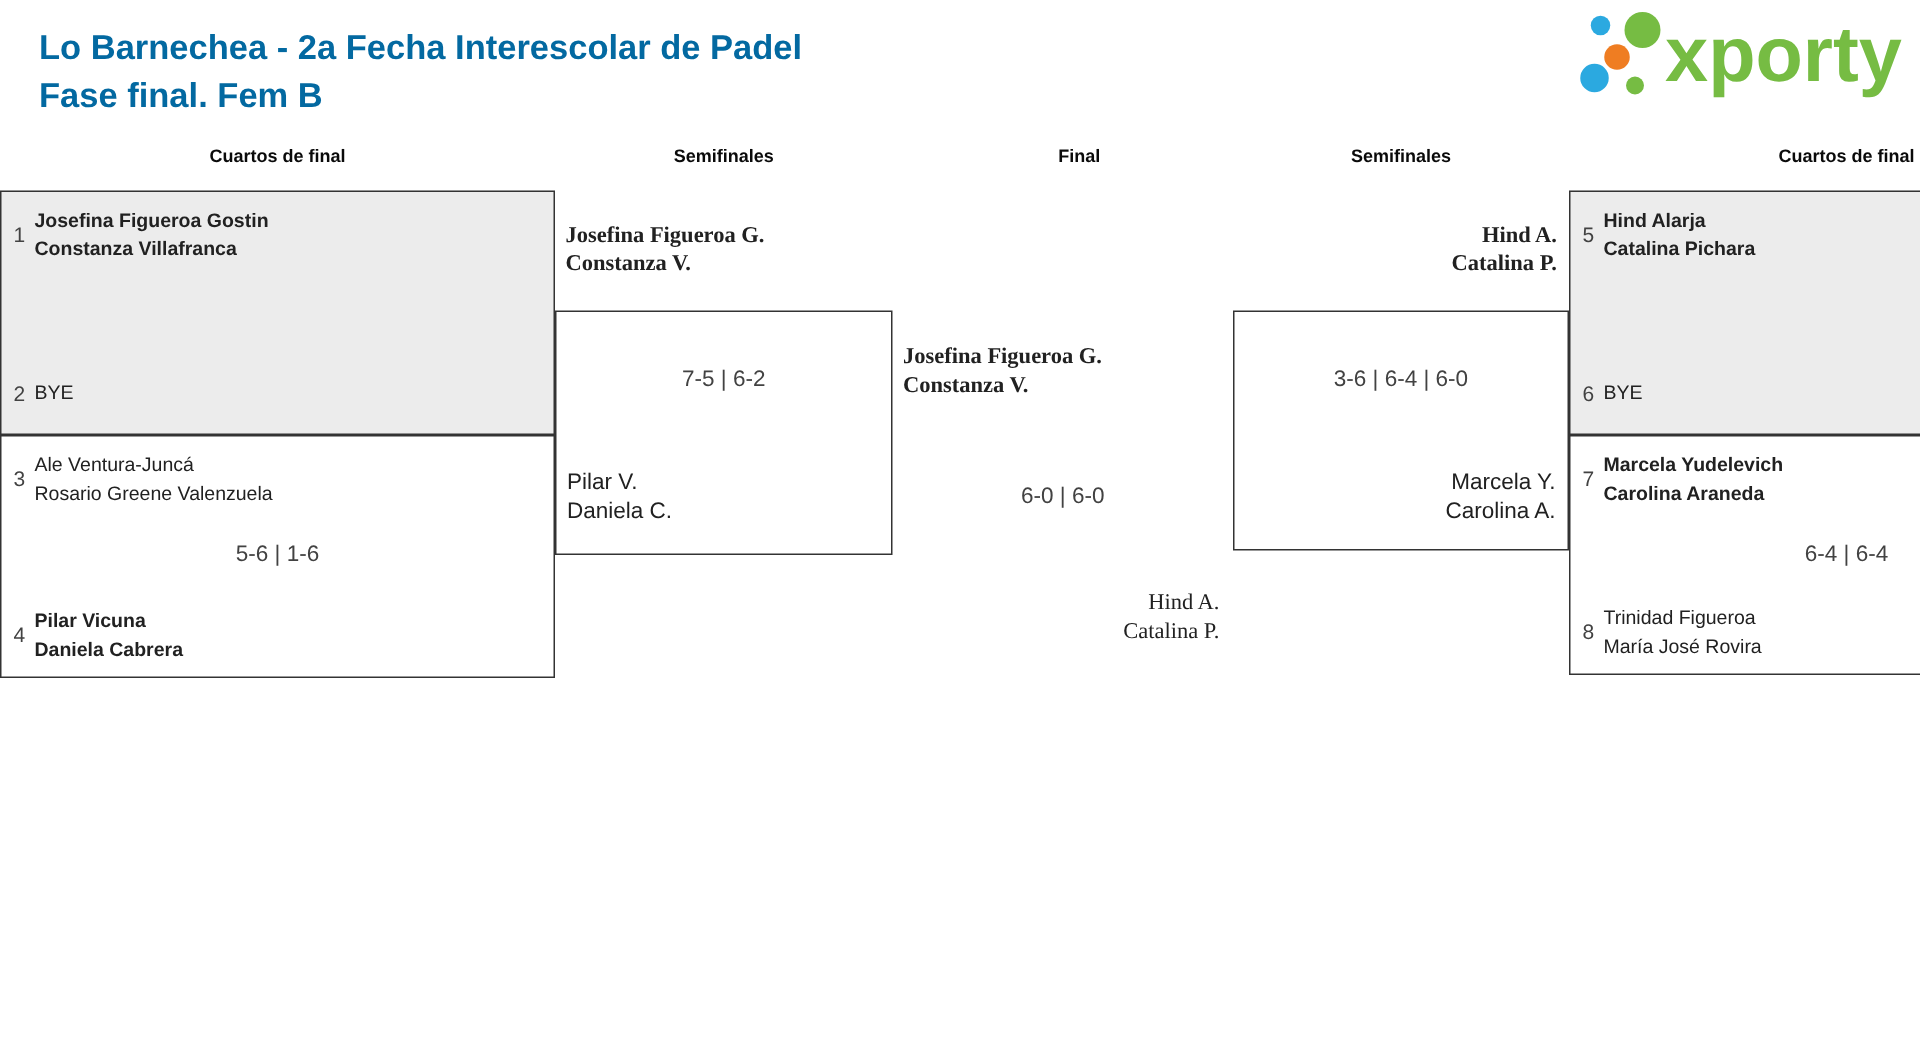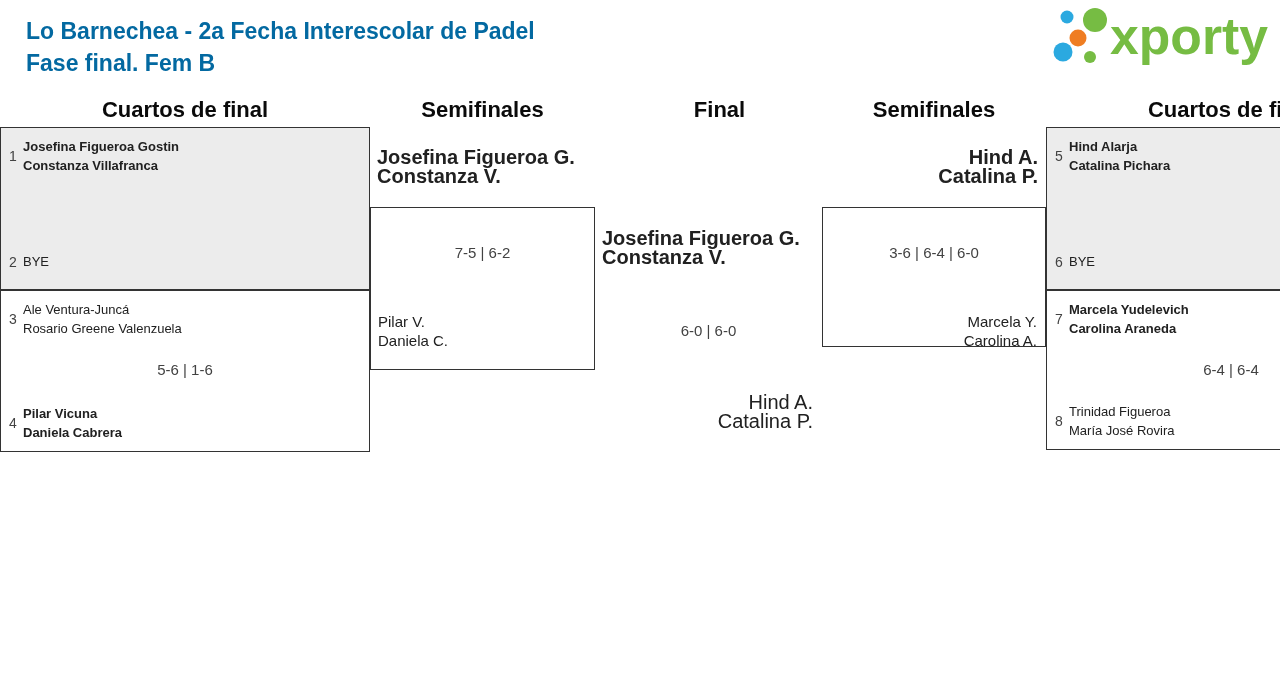--- a/index.html
+++ b/index.html
@@ -29,21 +29,21 @@
     top: 4px;
     width: 226px;
     height: 66px;
     cursor: pointer;
   }
   
   .col-header {
     position: absolute;
     top: 97px;
     text-align: center;
-    font-size: 22px;
+    font-size: 12px;
     font-weight: bold;
     color: #0a0a0a;
     white-space: nowrap;
   }
   
   .box {
     position: absolute;
     box-sizing: border-box;
     border: 1px solid #333333;
     background: #ffffff;
@@ -86,24 +86,25 @@
     position: absolute;
     top: 104px;
     font-size: 15px;
     line-height: 19px;
     color: #212121;
   }
   .sf-bottom-team.side-left { left: 7px; }
   .sf-bottom-team.side-right { right: 8px; text-align: right; margin-left: 26px; }
   .float-label {
     position: absolute;
-    font-size: 20px;
+    font-size: 15px;
     line-height: 19px;
     color: #212121;
     white-space: nowrap;
+    font-family: Liberation Serif, serif;
   }
   .right-align { text-align: right; }
 </style>
 </head>
 <body>
 
 <div class="page">
 
   <div class="title">
     <div>Lo Barnechea - 2a Fecha Interescolar de Padel</div>
@@ -178,21 +179,21 @@
   <div class="score" style="left:595px; width:227px; top:322px;">6-0 | 6-0</div>
   <div class="float-label right-align" style="left:595px; width:218px; top:393px;">
     <div>Hind A.</div>
     <div>Catalina P.</div>
   </div>
 
   <div class="float-label winner right-align" style="left:822px; width:216px; top:148px;">
     <div>Hind A.</div>
     <div>Catalina P.</div>
   </div>
-  <div class="box" style="left:822px; top:207px; width:224px; height:140px;">
+  <div class="box" style="left:822px; top:207px; width:224px; height:160px;">
     <div class="score sf-score">3-6 | 6-4 | 6-0</div>
     <div class="sf-bottom-team side-right">
       <div>Marcela Y.</div>
       <div>Carolina A.</div>
     </div>
   </div>
 
   <div class="box shaded" style="left:1046px; top:127px; width:370px; height:163px;">
     <div class="team-row pos-top">
       <span class="seed">5</span>

